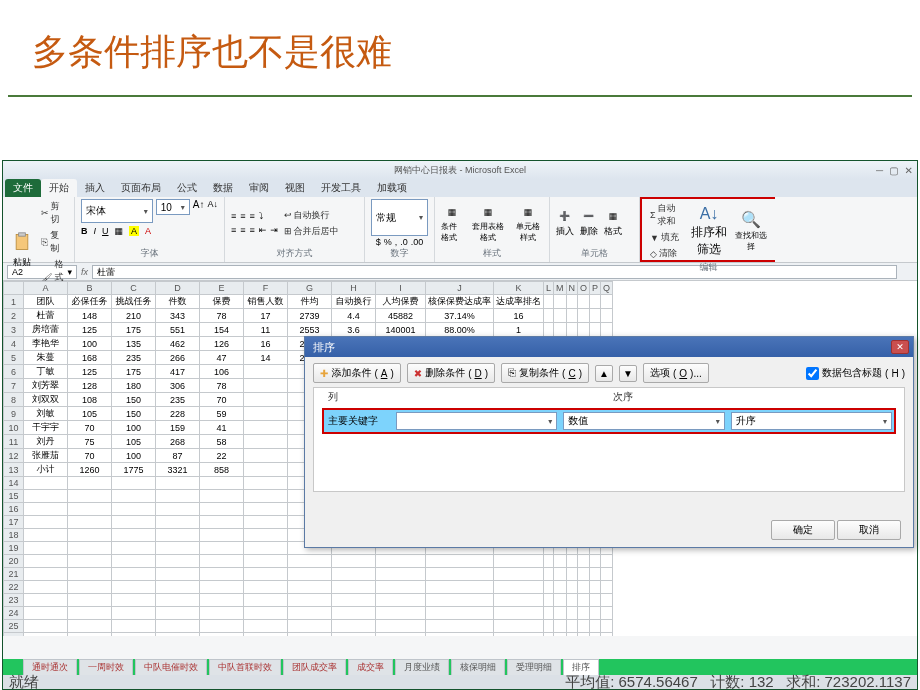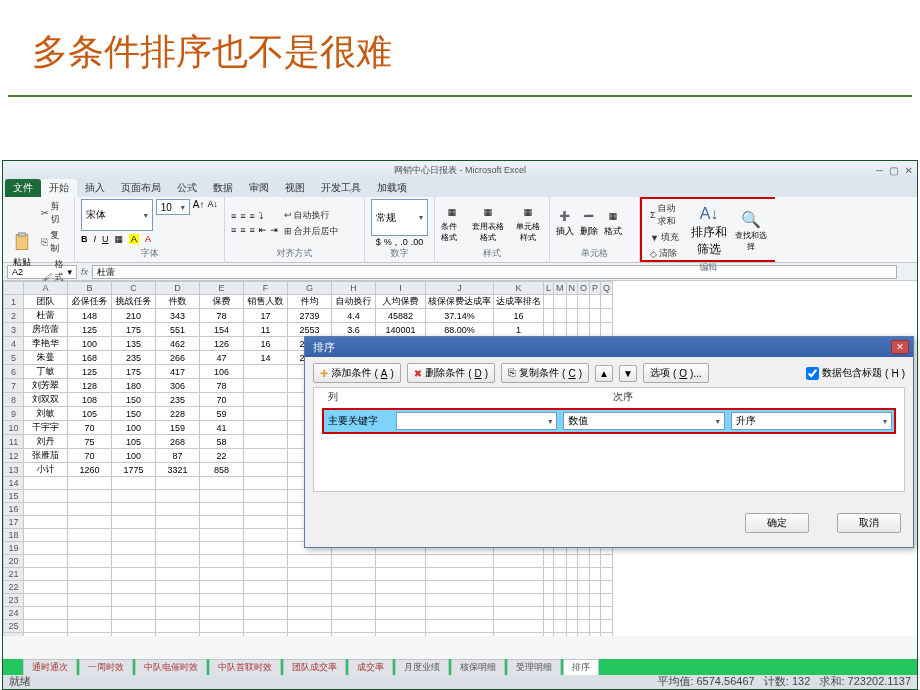--- a/index.html
+++ b/index.html
@@ -30,38 +30,38 @@
 table.grid { border-collapse: collapse; font-size: 9px; }
 table.grid th, table.grid td { border: 1px solid #c5c9cd; padding: 0 2px; height: 13px; text-align: center; white-space: nowrap; }
 table.grid th { background: #e8ecef; font-weight: normal; color: #555; }
 table.grid .rowhead { background: #e8ecef; width: 20px; color: #555; }
 table.grid .header-row td { background: #fff; font-weight: 400; }
 .col-A{width:44px}.col-B{width:44px}.col-C{width:44px}.col-D{width:44px}.col-E{width:44px}.col-F{width:44px}.col-G{width:44px}.col-H{width:44px}.col-I{width:50px}.col-J{width:64px}.col-K{width:50px}
 .sheet-tabs { position: absolute; bottom: 14px; left: 0; right: 0; height: 16px; background: #22c55e; display: flex; align-items: center; font-size: 9px; padding-left: 20px; gap: 2px; }
 .sheet-tab { background: #dfe3e7; padding: 1px 8px; border: 1px solid #bfc5cb; border-bottom: none; color: #a33; }
 .sheet-tab.gray { color: #555; }
 .sheet-tab.active { background: #fff; }
-.statusbar { position: absolute; bottom: 0; left: 0; right: 0; height: 14px; background: #dbe0e6; font-size: 11px; color: #444; display: flex; align-items: flex-end; padding: 0 6px; justify-content: space-between; }
+.statusbar { position: absolute; bottom: 0; left: 0; right: 0; height: 14px; background: #dbe0e6; font-size: 15px; color: #444; display: flex; align-items: center; padding: 0 6px; justify-content: space-between; }
 .dialog { position: absolute; top: 336px; left: 304px; width: 610px; height: 212px; background: #f0f0f0; border: 1px solid #5b7aa5; box-shadow: 2px 2px 6px rgba(0,0,0,0.3); font-size: 10px; }
 .dlg-title { background: linear-gradient(#4a74b8,#3560a8); color: #fff; height: 20px; display: flex; align-items: center; justify-content: space-between; padding: 0 4px 0 8px; font-size: 11px; }
 .dlg-close { background: #c94f4f; color: #fff; width: 18px; height: 14px; display: flex; align-items: center; justify-content: center; border: 1px solid #a03030; border-radius: 2px; font-size: 9px; }
 .dlg-toolbar { padding: 6px 8px 4px 8px; display: flex; gap: 6px; align-items: center; }
 .dlg-btn { background: linear-gradient(#fdfdfd,#e8e8e8); border: 1px solid #a9a9a9; border-radius: 2px; padding: 2px 6px; font-size: 10px; display: flex; align-items: center; gap: 3px; }
 .dlg-btn .underline { text-decoration: underline; }
 .dlg-arrow { width: 18px; padding: 2px 2px; justify-content: center; }
 .dlg-check { display: flex; align-items: center; gap: 3px; margin-left: auto; }
 .dlg-headers { display: flex; padding: 0 10px; font-size: 10px; color: #333; }
 .dlg-headers > div { flex: 1; padding: 2px 4px; }
 .dlg-row-wrap { padding: 2px 8px; }
 .dlg-row { border: 2px solid #c00; display: flex; padding: 2px; gap: 6px; background: #7dd3fc; align-items: center; }
 .dlg-cell-label { width: 64px; font-size: 10px; padding-left: 2px; }
 .dlg-select { flex: 1; border: 1px solid #7a9ac0; background: #fff; height: 18px; display: flex; align-items: center; justify-content: space-between; padding: 0 4px; font-size: 10px; }
 .dlg-select .dd { color: #555; font-size: 8px; }
 .dlg-body { background: #fff; border: 1px solid #c8c8c8; margin: 0 8px; height: 105px; }
-.dlg-footer { display: flex; justify-content: flex-end; gap: 28px; padding: 21px 12px; }
+.dlg-footer { display: flex; justify-content: flex-end; gap: 2px; padding: 0 12px; margin-top: 28px; }
 .dlg-footer .dlg-btn { width: 64px; justify-content: center; }
 .medium-svg { width: 20px; height: 20px; }
 </style>
 </head>
 <body>
 
 <div class="slide-title">多条件排序也不是很难</div>
 <div class="green-line"></div>
 
 <div class="excel-window">
@@ -113,21 +113,21 @@
               <span>格式刷</span>
             </div>
         </div>
       </div>
       <div class="rgroup-label">剪贴板</div>
     </div>
 
     <div class="rgroup" style="width:150px">
       <div class="ribbon-content vcol" style="align-items:stretch;gap:3px">
         <div style="display:flex;gap:3px">
-          <div class="dlg-select" style="height:32px;flex:2">
+          <div class="dlg-select" style="height:24px;flex:2">
               <span>宋体</span>
               <span class="dd">▾</span>
             </div>
           <div class="dlg-select" style="height:16px;width:34px;flex:none">
               <span>10</span>
               <span class="dd">▾</span>
             </div>
           <span style="font-size:10px">A↑</span>
           <span style="font-size:9px">A↓</span>
         </div>

